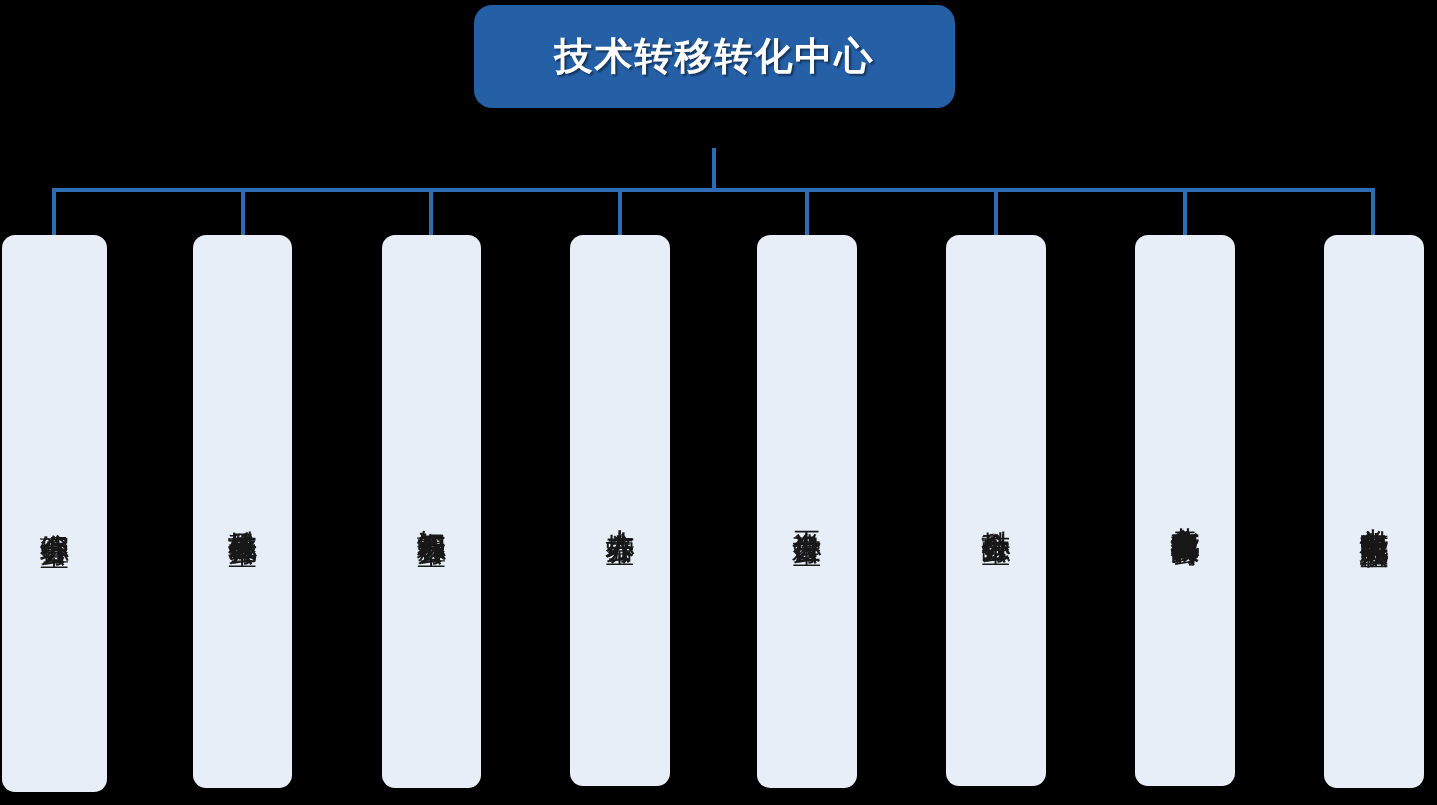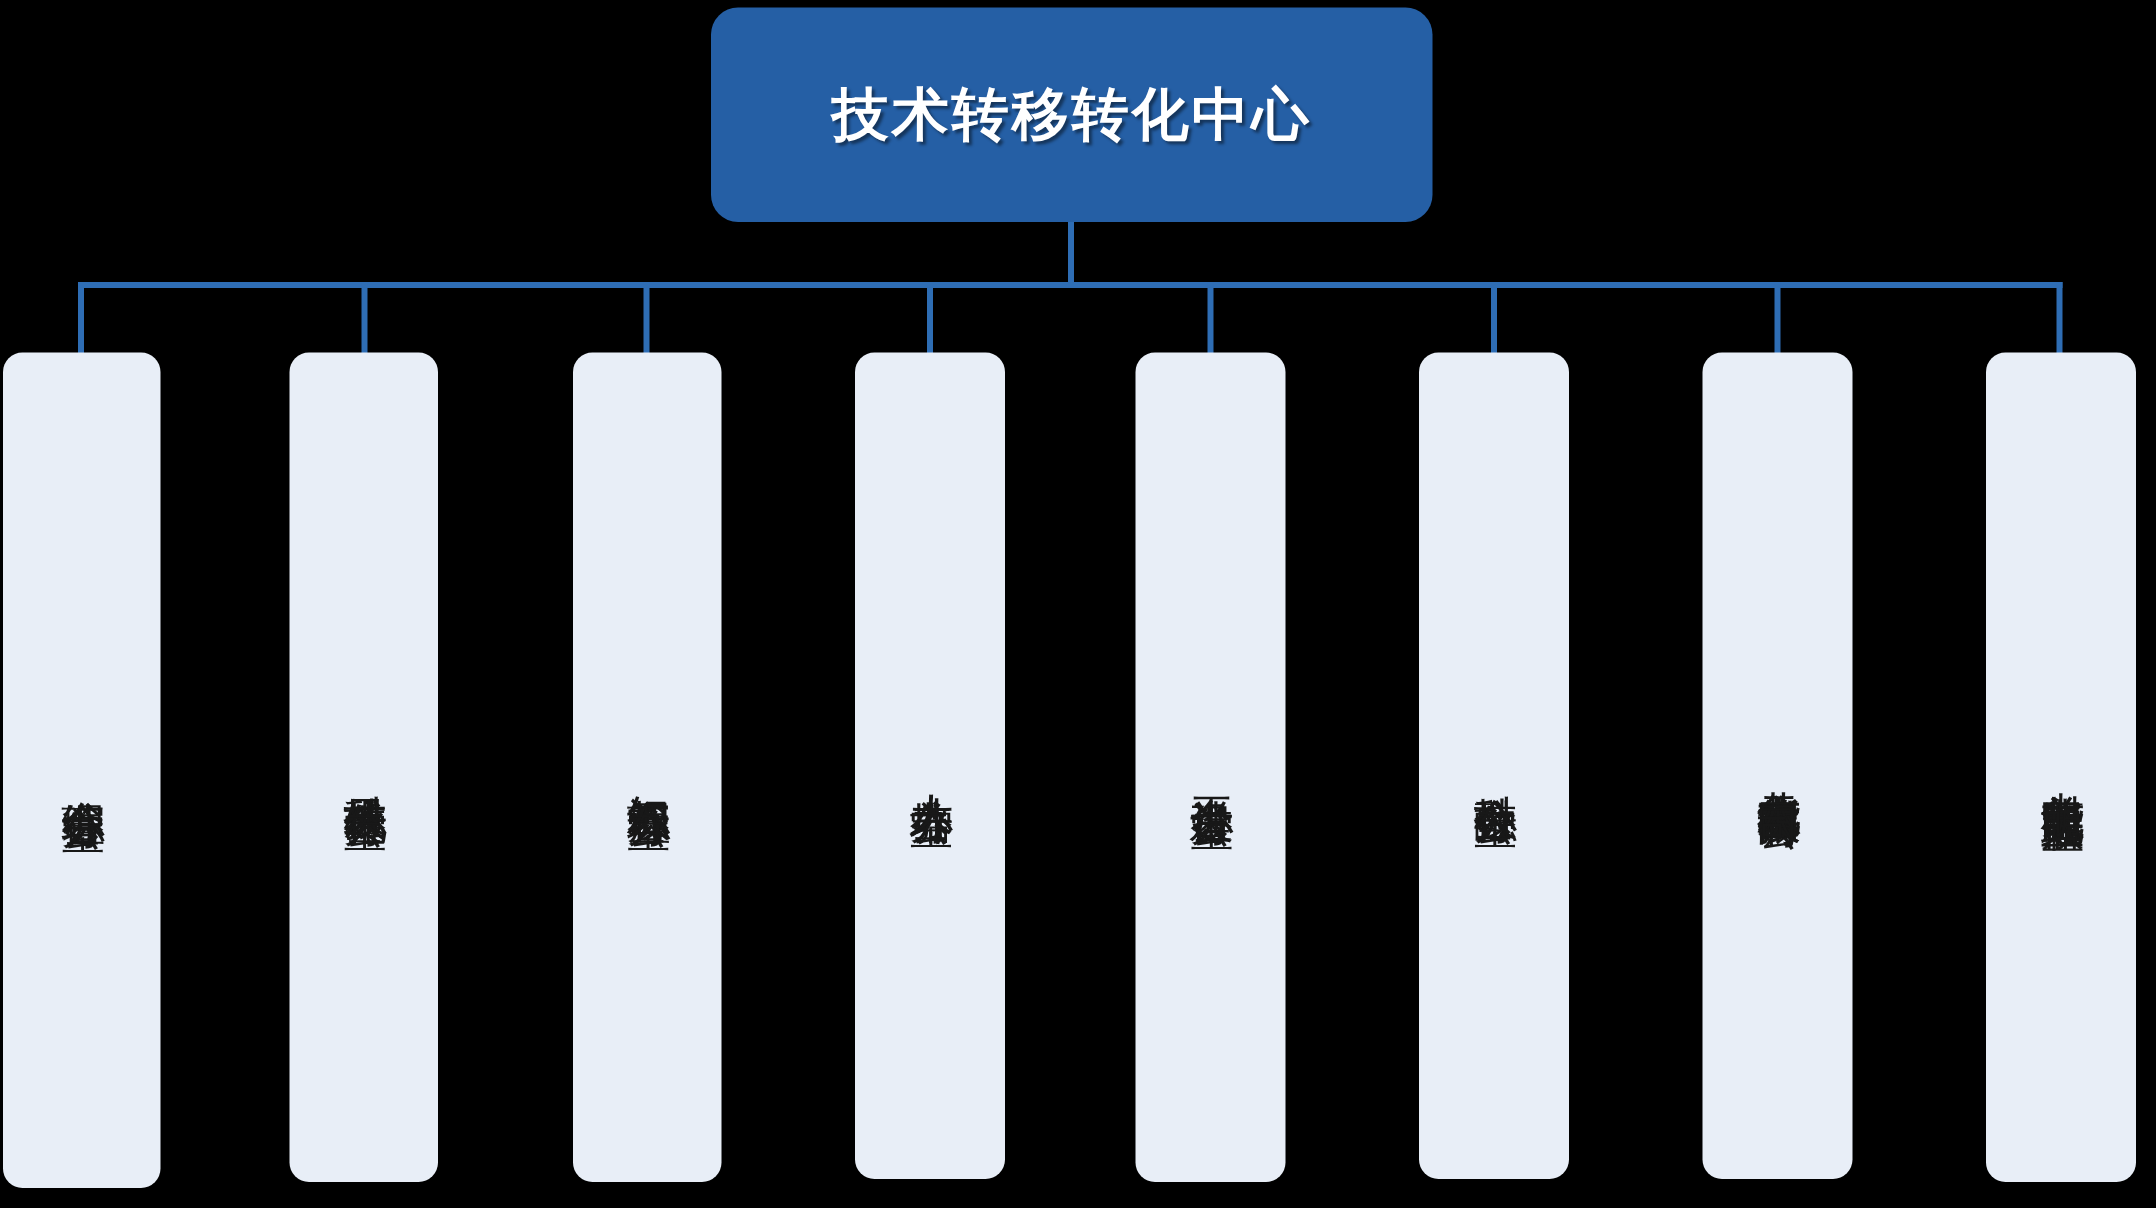--- a/index.html
+++ b/index.html
@@ -26,21 +26,21 @@
   }
   .conn-v { width: 4px; }
   .conn-h { height: 4px; }
 
   
   .root-node {
     position: absolute;
     left: 474px;
     top: 5px;
     width: 481px;
-    height: 143px;
+    height: 103px;
     background: #255FA5;
     border-radius: 18px;
     display: flex;
     align-items: center;
     justify-content: center;
     box-sizing: border-box;
   }
   .root-label {
     color: #FFFFFF;
     font-size: 38px;

